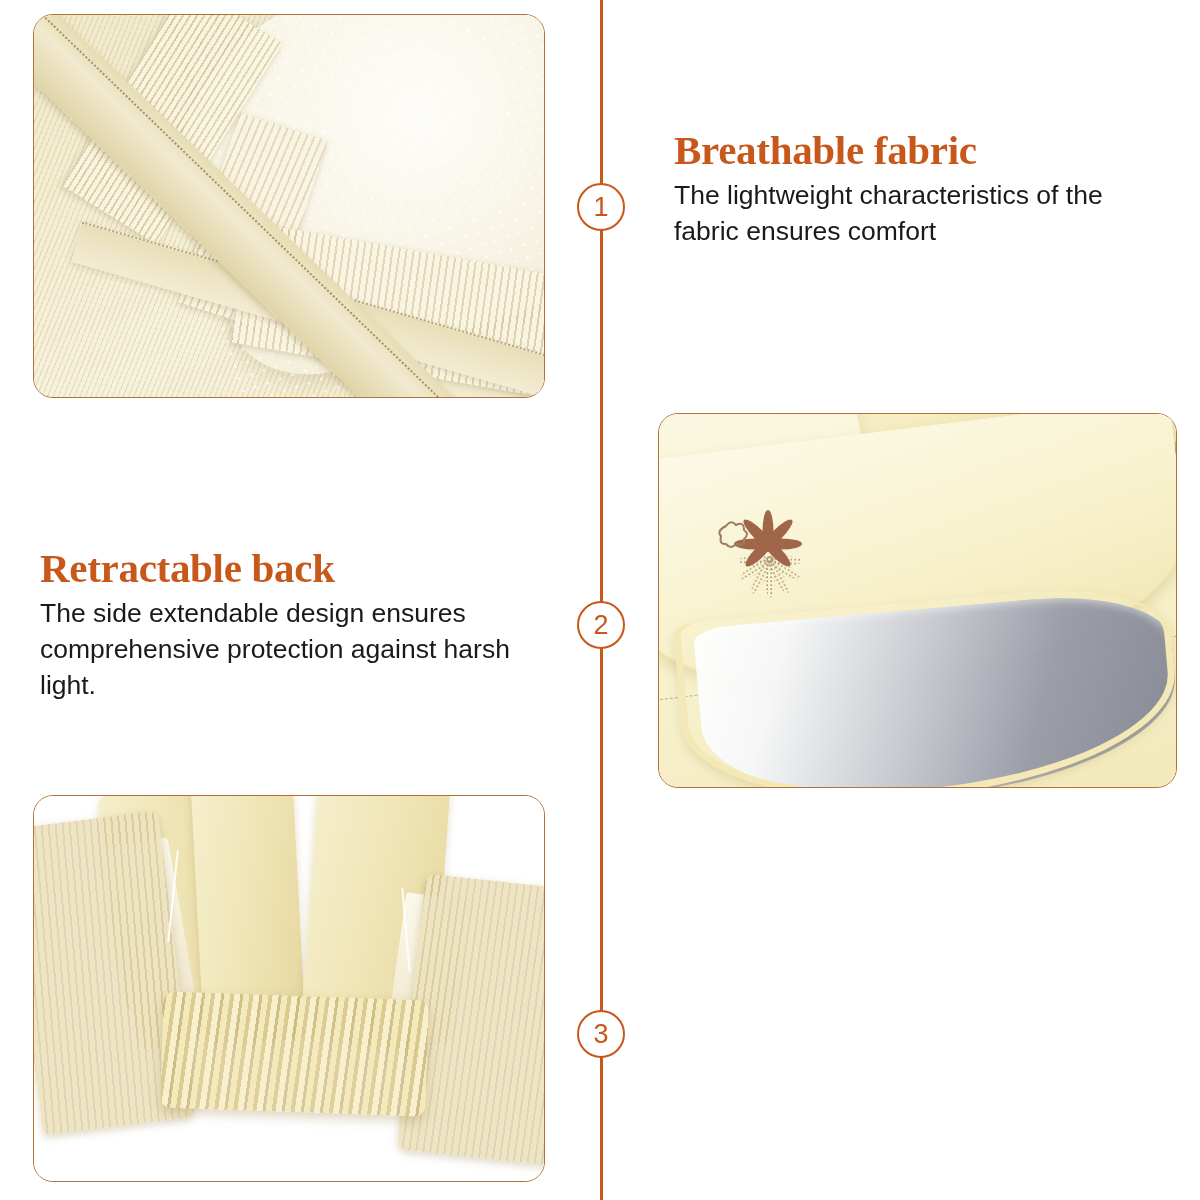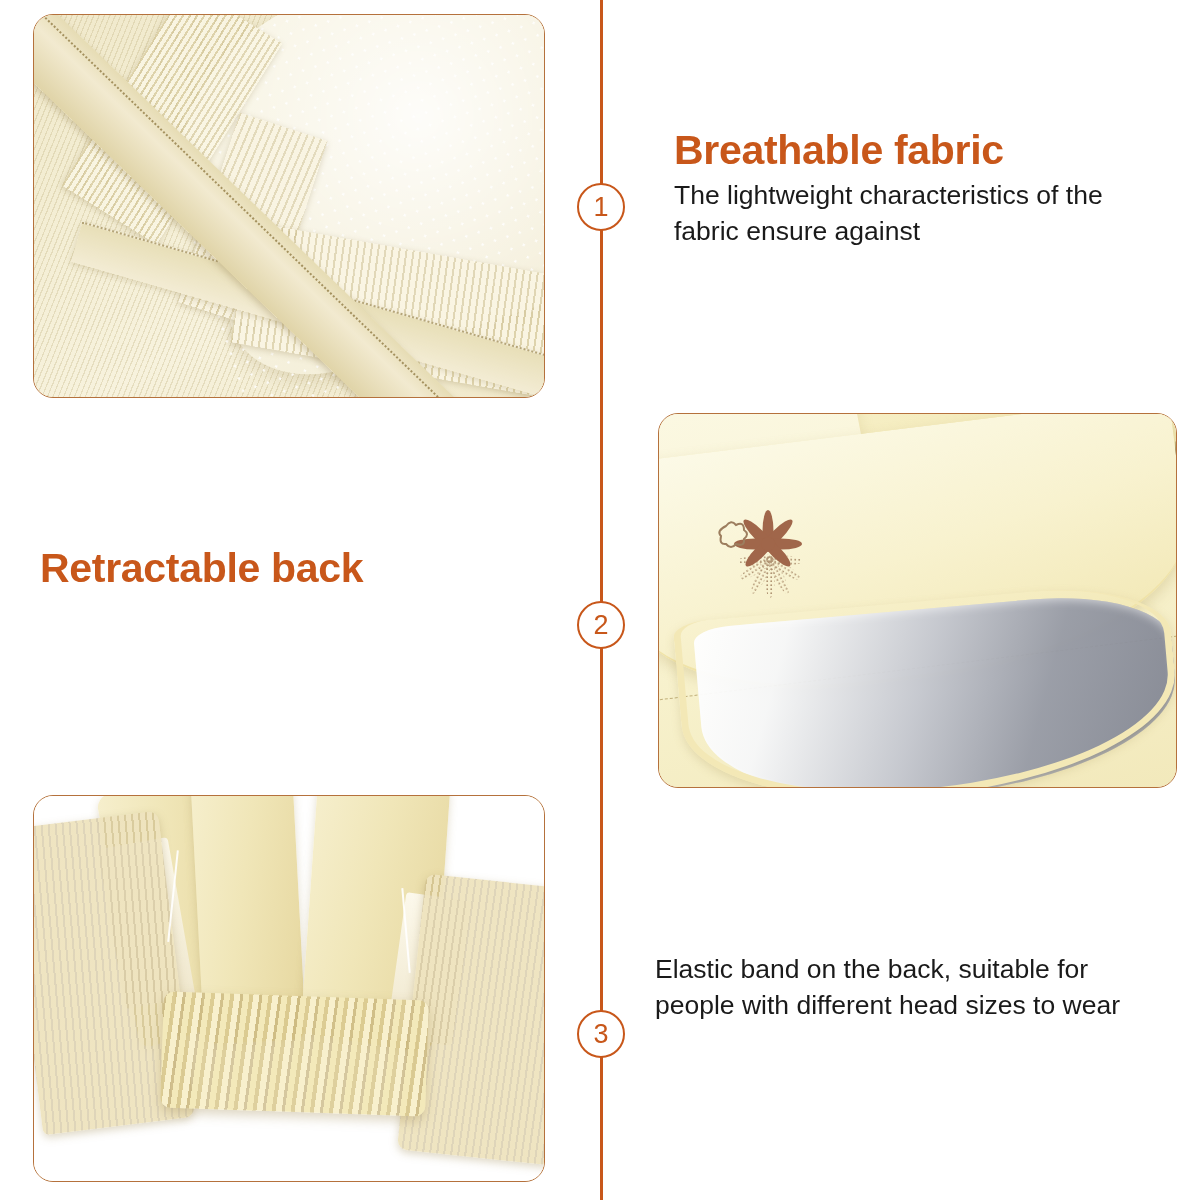--- a/index.html
+++ b/index.html
@@ -55,20 +55,21 @@
   
   .feature-text { position: absolute; }
   .feature-title {
     color: #C8571A;
     font-weight: bold;
     font-size: 41px;
     line-height: 1.08;
     letter-spacing: -0.3px;
     margin: 0 0 6px 0;
     white-space: nowrap;
+    font-family: Liberation Serif, serif;
   }
   .feature-desc {
     color: #1A1A1A;
     font-size: 26.5px;
     line-height: 1.35;
     margin: 0;
     font-weight: 400;
   }
 
   .text-1 { left: 674px; top: 128px; width: 500px; }
@@ -376,25 +377,26 @@
       <div class="p1-band-a"></div>
       <div class="p1-band-b"></div>
       <div class="p1-band-c"></div>
       <div class="p1-seam-low"></div>
       <div class="p1-hem"></div>
     </div>
   </div>
 
   <div class="feature-text text-1">
     <p class="feature-title">Breathable fabric</p>
-    <p class="feature-desc">The lightweight characteristics of the fabric ensure against</p>
+    <p class="feature-desc">The lightweight characteristics of the fabric ensures comfort</p>
   </div>
 
   <div class="feature-text text-2">
     <p class="feature-title">Retractable back</p>
+    <p class="feature-desc">The side extendable design ensures comprehensive protection against harsh light.</p>
   </div>
 
   <div class="photo-frame photo-2">
     <div class="photo-inner">
       <div class="p2-base"></div>
       <div class="p2-crown"></div>
       <div class="p2-script">Kqu</div>
       <div class="p2-brim">
         <div class="p2-brim-stitch"></div>
       </div>
@@ -448,16 +450,15 @@
       <div class="p3-lace-r"></div>
       <div class="p3-panel-l"></div>
       <div class="p3-panel-r"></div>
       <div class="p3-elastic"></div>
       <div class="p3-thread-1"></div>
       <div class="p3-thread-2"></div>
     </div>
   </div>
 
   <div class="feature-text text-3">
-    <p class="feature-desc">Elastic band on the back, suitable for people with different head sizes to wear</p>
   </div>
 
 </div>
 
 </body></html>

